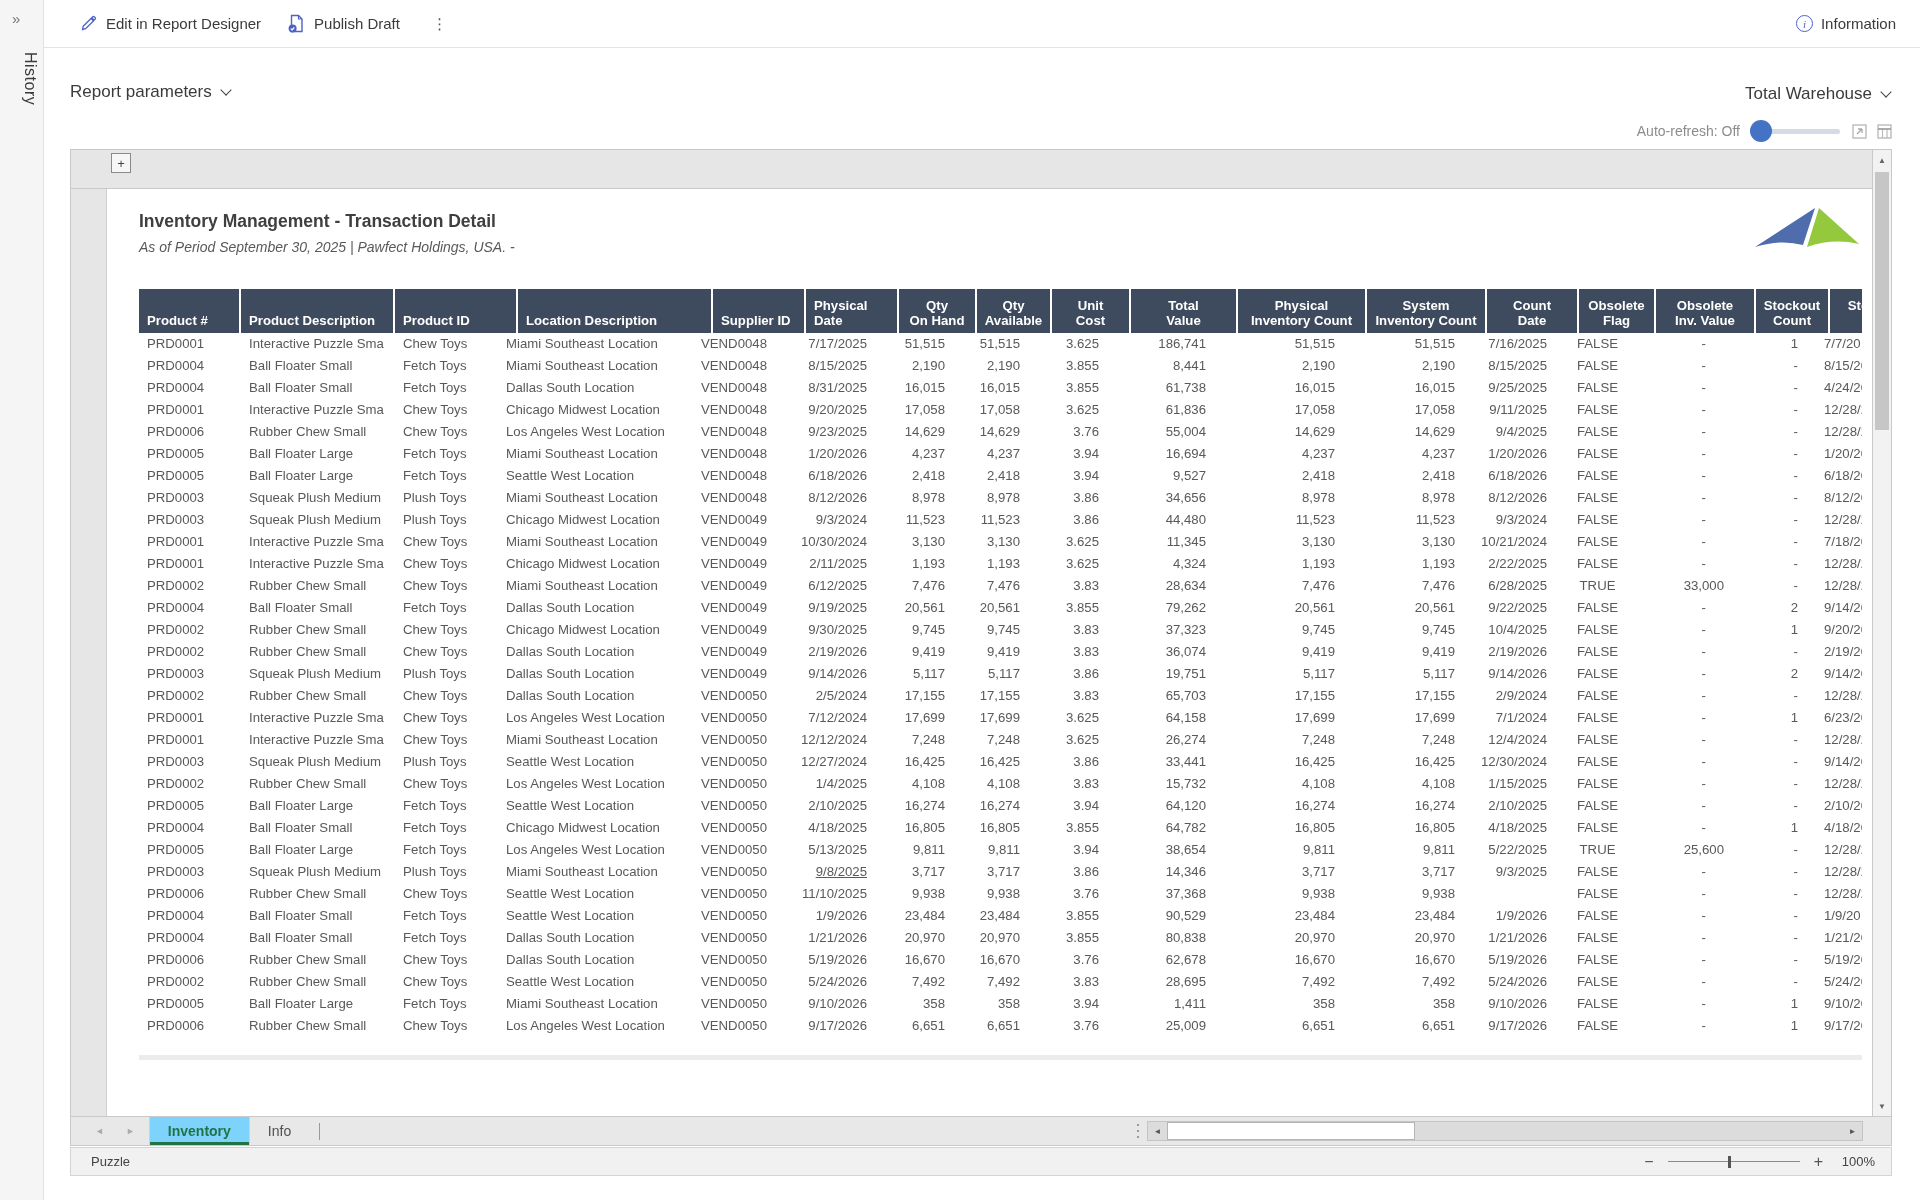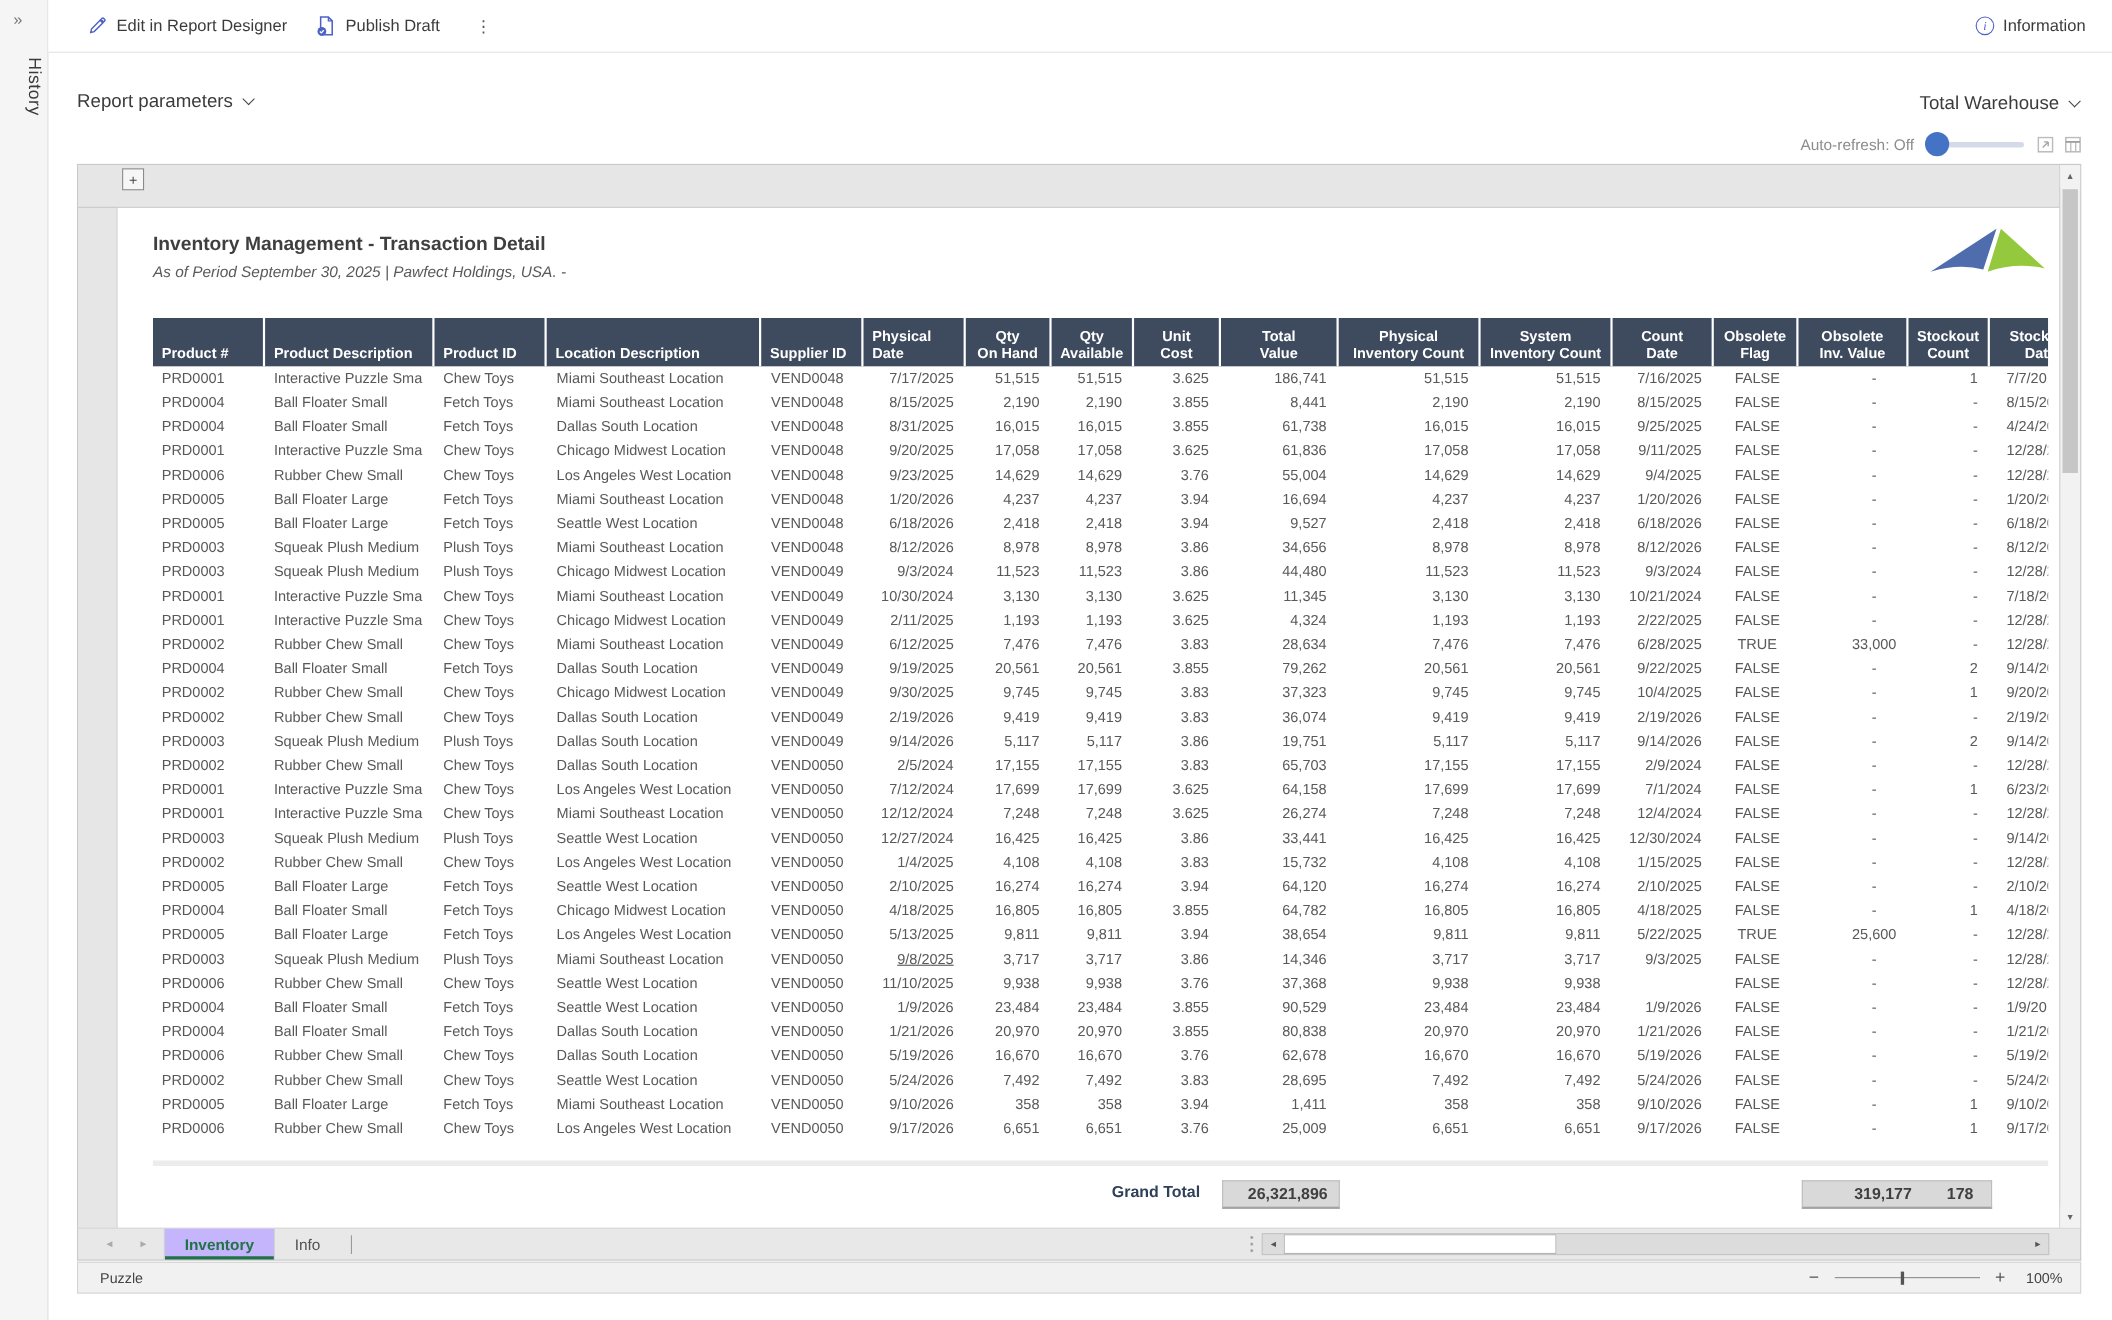--- a/index.html
+++ b/index.html
@@ -94,21 +94,21 @@
     font-size:8px; color:#666; background:#f2f2f2; cursor:pointer; flex:none; }
   .vs-thumb { margin:2px 2px; height:258px; background:#c6c6c6; flex:none; cursor:pointer; }
   .vs-fill { flex:1; }
 
   
   .tabrow { position:absolute; left:70px; top:1117px; width:1822px; height:29px;
     background:#e8e8e8; border:1px solid #c9c9c9; border-top:none; display:flex; align-items:stretch; }
   .tab-nav { display:flex; align-items:center; gap:22px; padding:0 14px 0 24px; }
   .tab-nav span { font-size:9px; color:#ababab; cursor:pointer; }
   .sheet-tab { display:flex; align-items:center; padding:0 18px; font-size:14px; cursor:pointer; }
-  .sheet-tab.active { background:#c4b5fd; color:#217346; font-weight:bold;
+  .sheet-tab.active { background:#7dd3fc; color:#217346; font-weight:bold;
     border-left:1px solid #d2d2d2; border-right:1px solid #d2d2d2;
     box-shadow:inset 0 -3px 0 #217346; }
   .sheet-tab.idle { color:#505050; }
   .tab-div { width:1px; height:17px; background:#9a9a9a; margin:auto 0 auto 10px; }
   .tab-fill { flex:1; }
   .splitter { width:6px; margin:5px 4px; background:
      radial-gradient(circle, #9a9a9a 1.1px, transparent 1.3px); background-size:6px 6px;
      background-repeat:repeat-y; cursor:col-resize; }
   .hscroll { width:716px; margin:4px 28px 4px 2px; background:#dcdcdc;
     border:1px solid #c4c4c4; display:flex; align-items:stretch; }
@@ -213,21 +213,21 @@
           </svg>
         </div>
         <div class="tbl">
           <div class="thead" id="tbl-header">
               <div class="th ha-left" style="width: 102px;">
                 <div>Product #</div>
               </div>
               <div class="th ha-left" style="width: 154px;">
                 <div>Product Description</div>
               </div>
-              <div class="th ha-left" style="width: 102px;">
+              <div class="th ha-left" style="width: 123px;">
                 <div>Product ID</div>
               </div>
               <div class="th ha-left" style="width: 195px;">
                 <div>Location Description</div>
               </div>
               <div class="th ha-left" style="width: 93px;">
                 <div>Supplier ID</div>
               </div>
               <div class="th ha-left" style="width: 93px;">
                 <div>Physical</div>
@@ -883,30 +883,20 @@
                 <div class="td a-right" style="width: 120px;">6,651</div>
                 <div class="td a-right" style="width: 92px;">9/17/2026</div>
                 <div class="td a-center" style="width: 77px;">FALSE</div>
                 <div class="td a-right dash" style="width: 100px;">-</div>
                 <div class="td a-right" style="width: 74px;">1</div>
                 <div class="td a-leftpad" style="width: 92px;">9/17/20</div>
               </div>
             </div>
         </div>
         <div class="end-rule"></div>
-        <div class="totals">
-          <div class="gt-label">Grand Total</div>
-          <div class="gt-box gt-box1">
-            <span class="gt-num">26,321,896</span>
-          </div>
-          <div class="gt-box gt-box2">
-            <span class="gt-num n1">319,177</span>
-            <span class="gt-num n2">178</span>
-          </div>
-        </div>
       </div>
     </div>
   </div>
   <div class="vscroll">
     <div class="vs-btn">▲</div>
     <div class="vs-thumb"></div>
     <div class="vs-fill"></div>
     <div class="vs-btn">▼</div>
   </div>
 </div>

